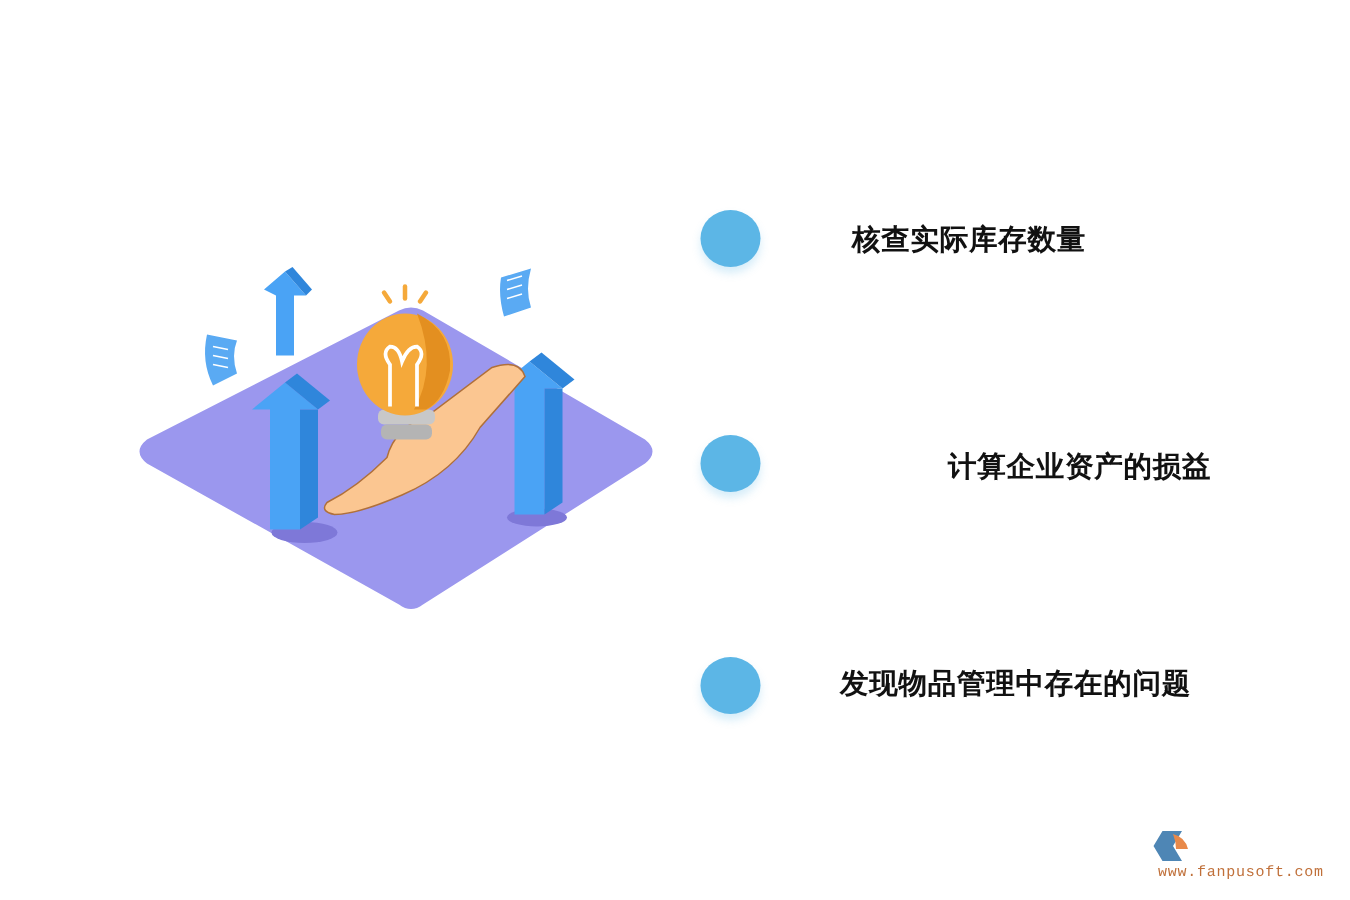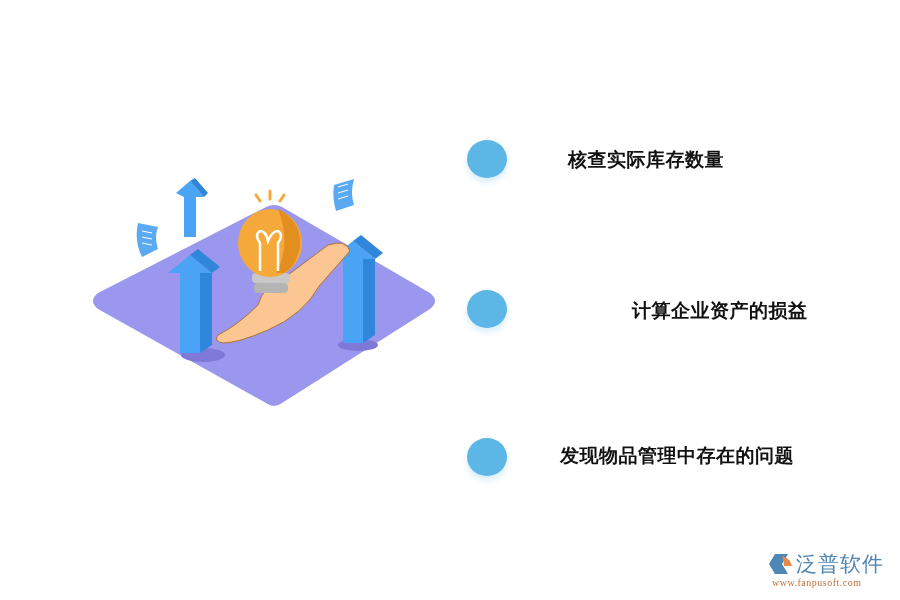--- a/index.html
+++ b/index.html
@@ -12,21 +12,21 @@
     position: absolute; width: 40px; height: 38px; border-radius: 50%;
     background: #5cb6e6;
     box-shadow: 0 4px 6px rgba(92,182,230,0.25);
   }
   .item-text {
     position: absolute; font-size: 19px; font-weight: bold; color: #111111; white-space: nowrap;
     letter-spacing: 0.5px;
   }
   .logo { position: absolute; left: 768px; top: 550px; width: 130px; height: 45px; }
   .logo-name { position: absolute; left: 28px; top: 0; font-size: 21px; color: #4e86b5; letter-spacing: 1px; }
-  .logo-url { position: absolute; left: 4px; top: 27px; font-family: Liberation Serif, serif; font-size: 10px; color: #c0703a; letter-spacing: 0.5px; text-align: center; }
+  .logo-url { position: absolute; left: 4px; top: 27px; font-family: Liberation Mono, monospace; font-size: 10px; color: #c0703a; letter-spacing: 0.5px; text-align: center; }
   .logo-icon { position: absolute; left: 0; top: 2px; width: 26px; height: 24px; }
 </style>
 </head>
 <body>
 
 <div class="illustration">
   <svg width="355" height="240" viewBox="0 0 355 240">
 
     <path d="M10 118 L178 32 Q186 28 194 32 L342 118 Q352 126 342 134 L194 228 Q186 234 178 228 L10 134 Q0 126 10 118 Z" fill="#9b97ee"></path>
 
@@ -79,15 +79,14 @@
 <div class="item-text" style="left:584px; top:298px;margin-left:48px;">计算企业资产的损益</div>
 
 <div class="bullet" style="left:467px; top:438px;"></div>
 <div class="item-text" style="left:560px; top:443px;">发现物品管理中存在的问题</div>
 
 <div class="logo">
   <svg class="logo-icon" viewBox="0 0 26 24">
     <path d="M7 2 L20 2 L14 12 L20 22 L7 22 L1 12 Z" fill="#4e86b5"></path>
     <path d="M14 4 Q22 6 24 14 L16 14 Q16 9 14 4 Z" fill="#e8894a"></path>
   </svg>
-  <span class="logo-name">泛普软件</span>
   <span class="logo-url">www.fanpusoft.com</span>
 </div>
 
 </body></html>

